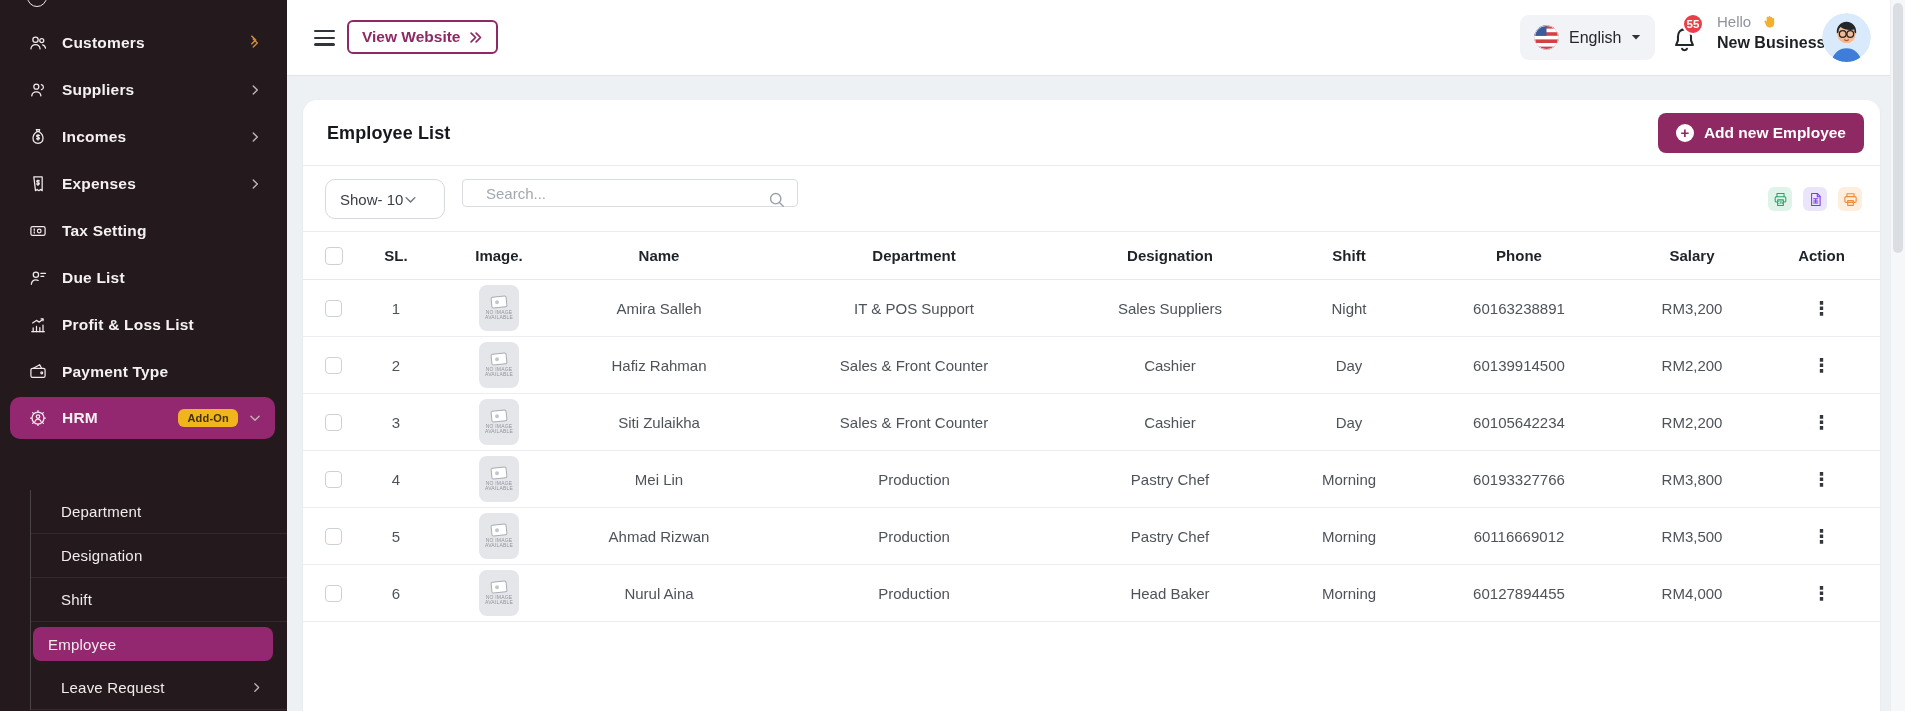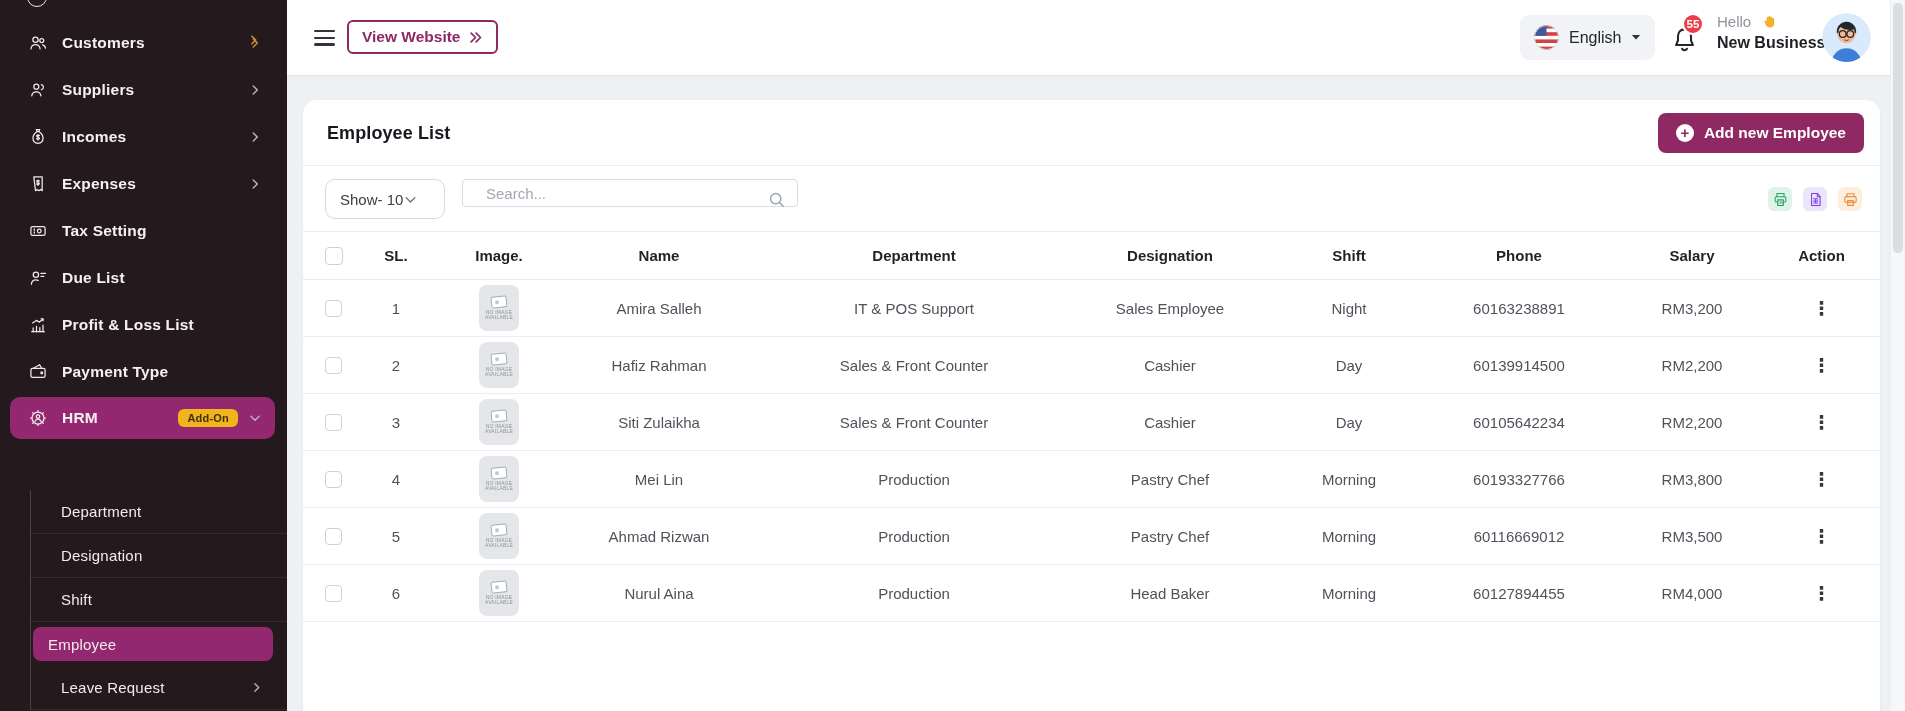--- a/index.html
+++ b/index.html
@@ -397,21 +397,21 @@
             </div>
             <div class="cell cw1">1</div>
             <div class="cell cw2">
               <span class="noimg">
                 <span class="pic"></span>
                 <span class="ni-txt"><span>NO IMAGE</span><br><span>AVAILABLE</span></span>
               </span>
             </div>
             <div class="cell cw3">Amira Salleh</div>
             <div class="cell cw4">IT &amp; POS Support</div>
-            <div class="cell cw5">Sales Employee</div>
+            <div class="cell cw5">Sales Suppliers</div>
             <div class="cell cw6">Night</div>
             <div class="cell cw7">60163238891</div>
             <div class="cell cw8">RM3,200</div>
             <div class="cell cw9"><span class="dots">⋮</span></div>
           </div>
           <div class="trow">
             <div class="cell cw0">
               <span class="cbx"></span>
             </div>
             <div class="cell cw1">2</div>

